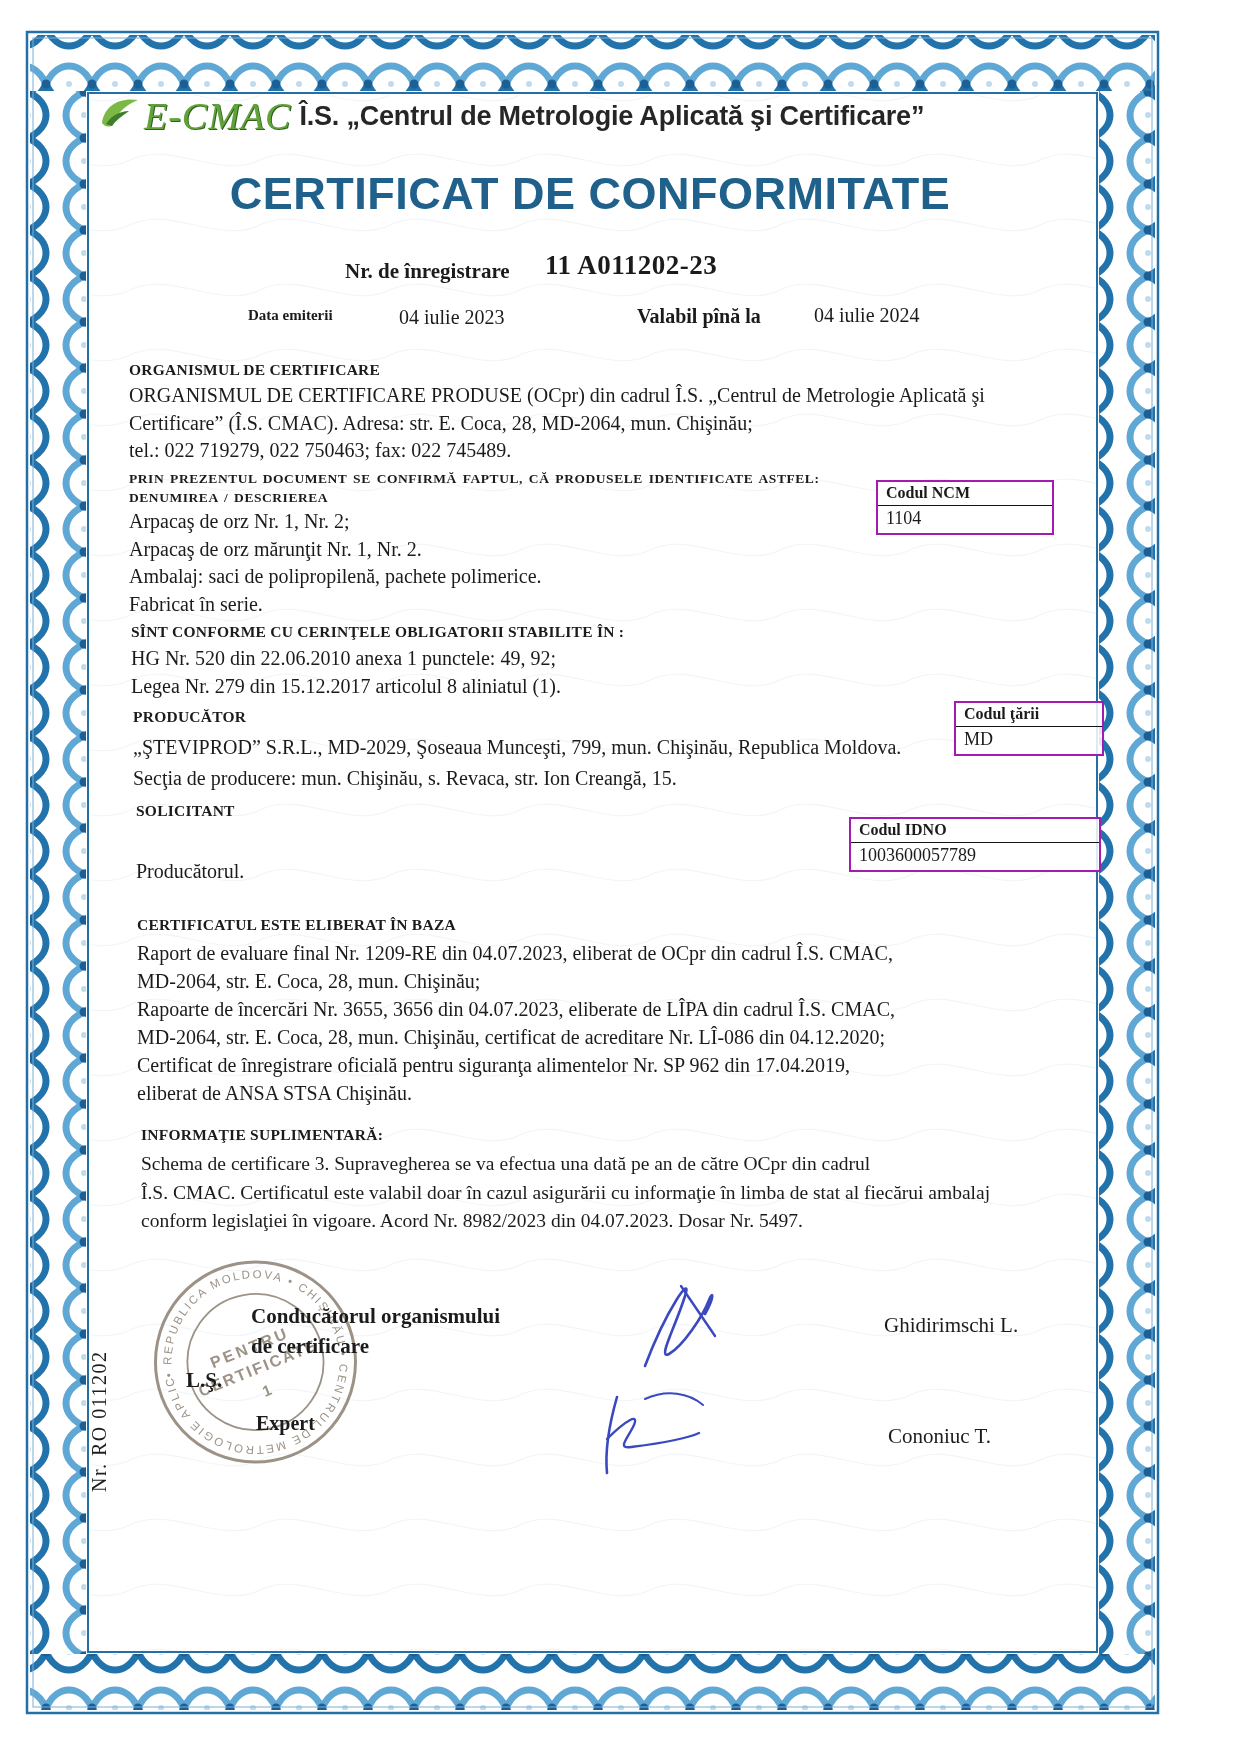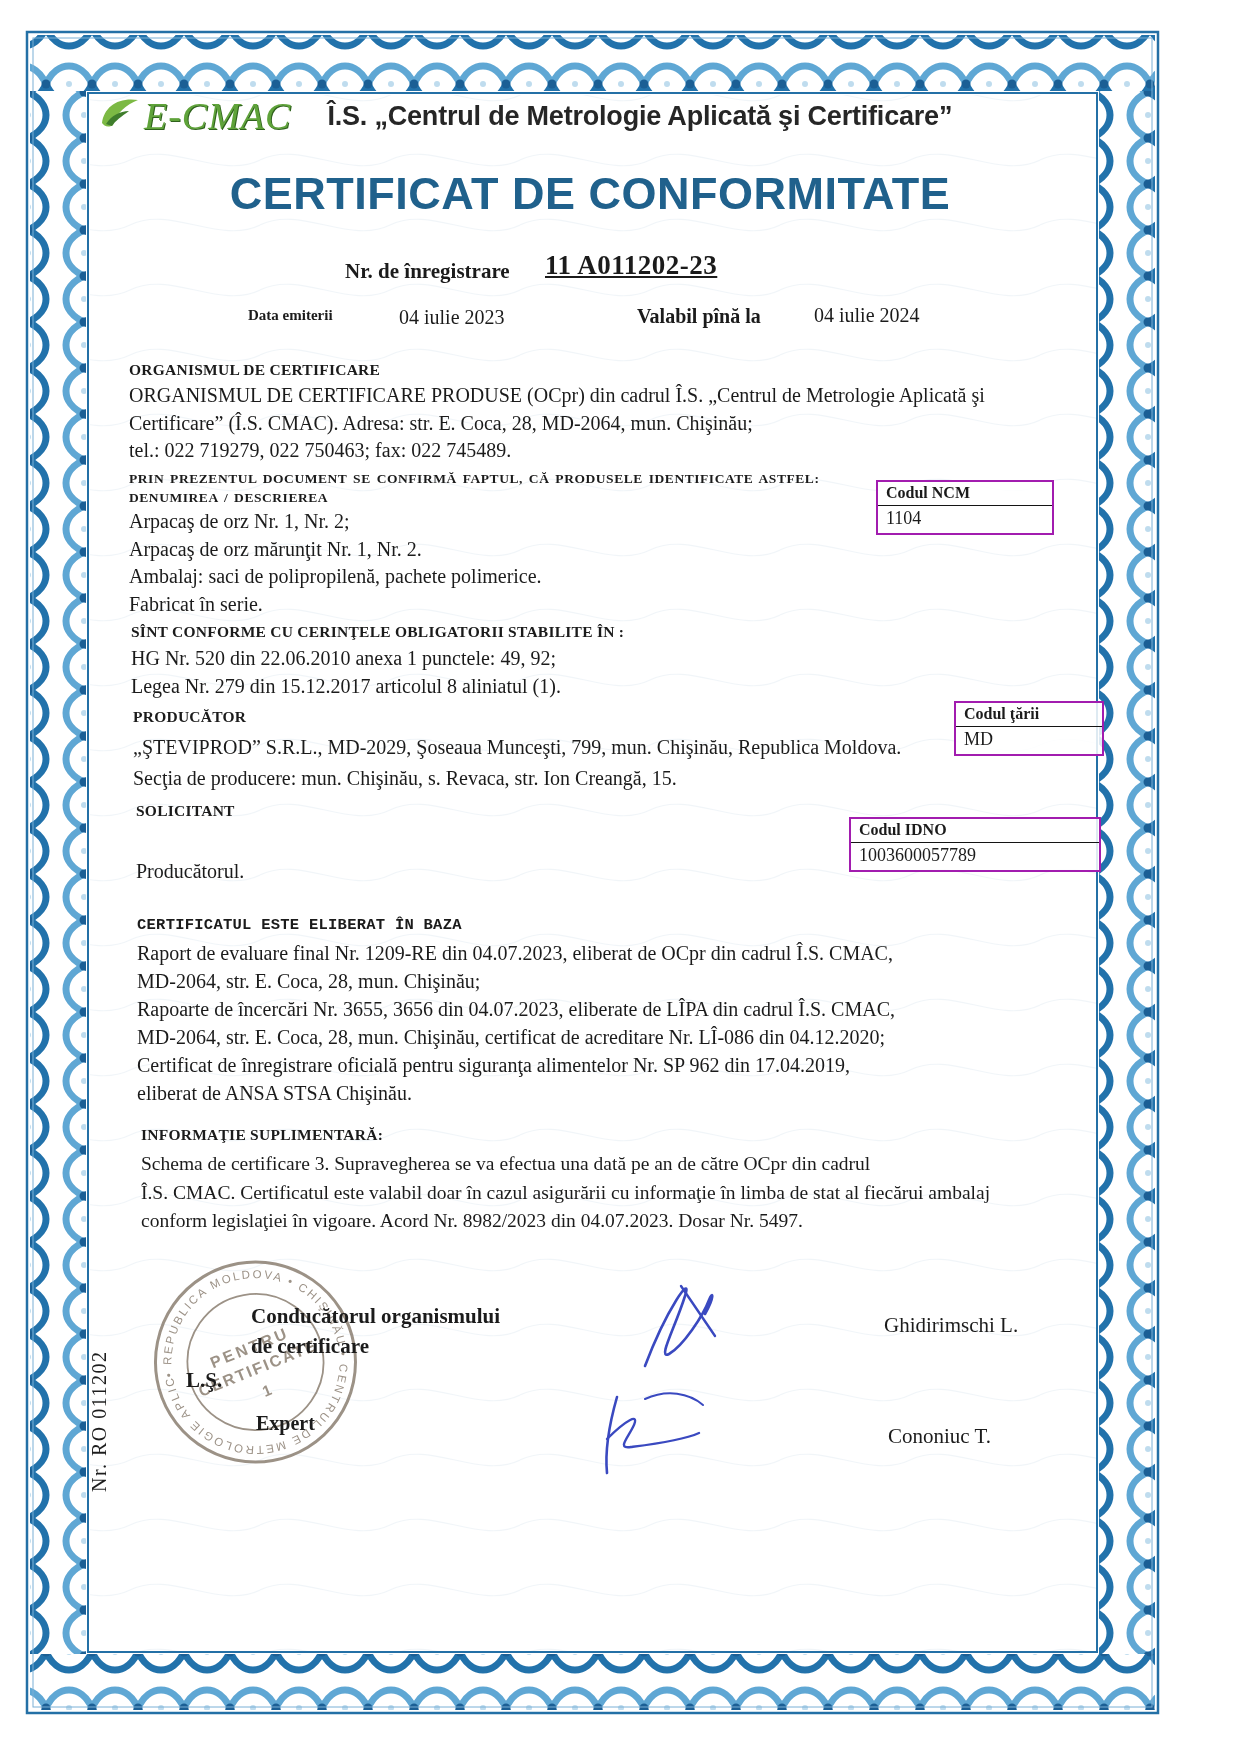--- a/index.html
+++ b/index.html
@@ -12,31 +12,31 @@
   .nowrap { white-space:nowrap; }
 
   
   .logo-row { position:absolute; top:86px; left:98px; display:flex; align-items:center; height:60px; }
   .logo-text {
     font-family:"Liberation Serif", serif; font-style:italic; font-weight:400;
     font-size:38px; color:#5fa33a; text-shadow:1px 1px 0 #2f621d; letter-spacing:1px;
   }
   .org-name {
     font-family:"Liberation Sans", sans-serif; font-weight:700; font-size:27px;
-    color:#262626; margin-left:36px; letter-spacing:-0.2px;
+    color:#262626; margin-left:8px; letter-spacing:-0.2px;
   }
   .title {
     position:absolute; top:168px; left:40px; width:1100px; text-align:center;
     font-family:"Liberation Sans", sans-serif; font-weight:700; font-size:45px;
     color:#20618c; letter-spacing:0.5px;
   }
 
   
   .reg-label  { left:345px; top:259px; font-weight:700; font-size:21px; }
-  .reg-number { left:545px; top:250px; font-weight:700; font-size:27px; letter-spacing:0.5px;text-decoration:underline; }
+  .reg-number { left:545px; top:250px; font-weight:700; font-size:27px; letter-spacing:0.5px; }
   .date-label1 { left:248px; top:307px; font-weight:700; font-size:15px; }
   .date-value1 { left:399px; top:306px; font-size:20px; }
   .date-label2 { left:637px; top:305px; font-weight:700; font-size:20px; }
   .date-value2 { left:814px; top:304px; font-size:20px; }
 
   .h  { font-weight:700; font-size:15.5px; letter-spacing:0.25px; }
   .sh { font-weight:700; font-size:13.5px; letter-spacing:0.55px; word-spacing:2px; line-height:19px; }
   .tl { font-size:20px; line-height:27.5px; white-space:nowrap; }
 
   .org-block      { left:129px; top:361px; width:950px; }
@@ -44,21 +44,21 @@
   .statement      { left:129px; top:469px; width:760px; }
   .product-block  { left:129px; top:508px; }
   .conf-block     { left:131px; top:623px; }
   .conf-block .h  { margin-bottom:4px; }
   .producer-h     { left:133px; top:708px; }
   .producer-lines { left:133px; top:732px; }
   .producer-lines .tl { line-height:31px; }
   .solicitant-h   { left:136px; top:802px; }
   .solicitant-line{ left:136px; top:858px; }
   .basis-block    { left:137px; top:916px; }
-  .basis-block .h { margin-bottom:5px;font-family:Liberation Mono, monospace; }
+  .basis-block .h { margin-bottom:5px; }
   .basis-block .tl{ line-height:28px; }
   .add-block      { left:141px; top:1126px; }
   .add-block .h   { margin-bottom:6px; }
   .add-block .tl  { font-size:19.5px; line-height:28.5px; }
 
   
   .code-box { position:absolute; border:2px solid #a21caf; background:rgba(255,255,255,0.85); }
   .code-box .lbl { display:block; font-weight:700; font-size:16px; padding:2px 8px 3px; border-bottom:1.5px solid #141414; white-space:nowrap; }
   .code-box .val { display:block; font-size:18px; padding:2px 8px 4px; white-space:nowrap; }
   .ncm-box     { left:876px; top:480px; width:178px; }

